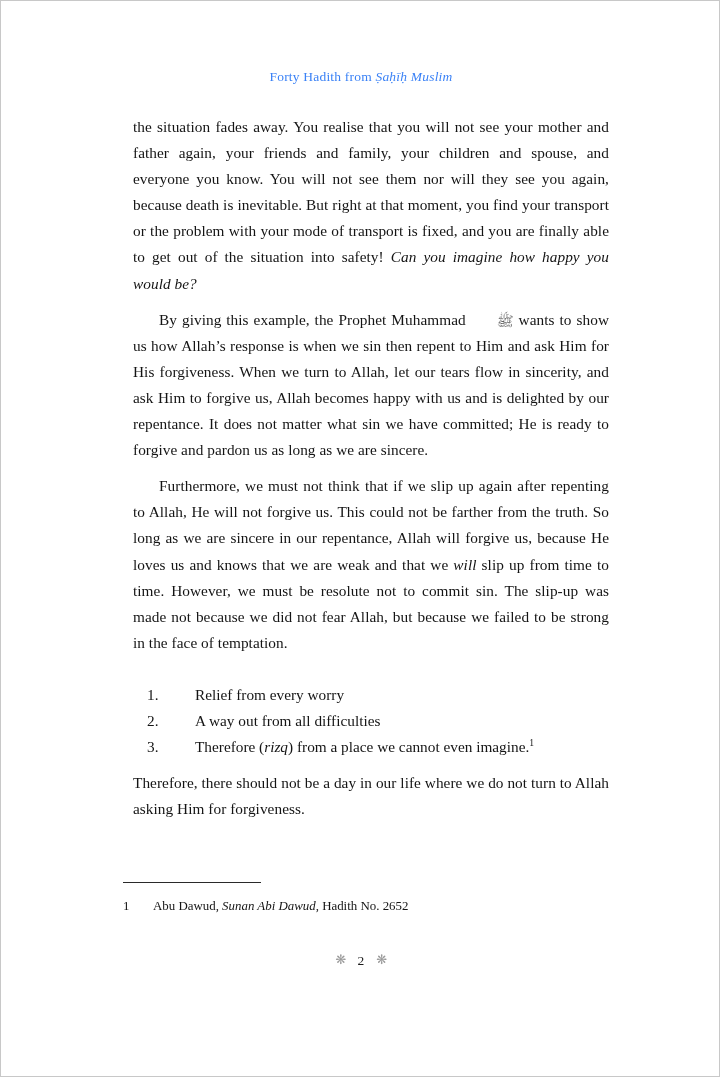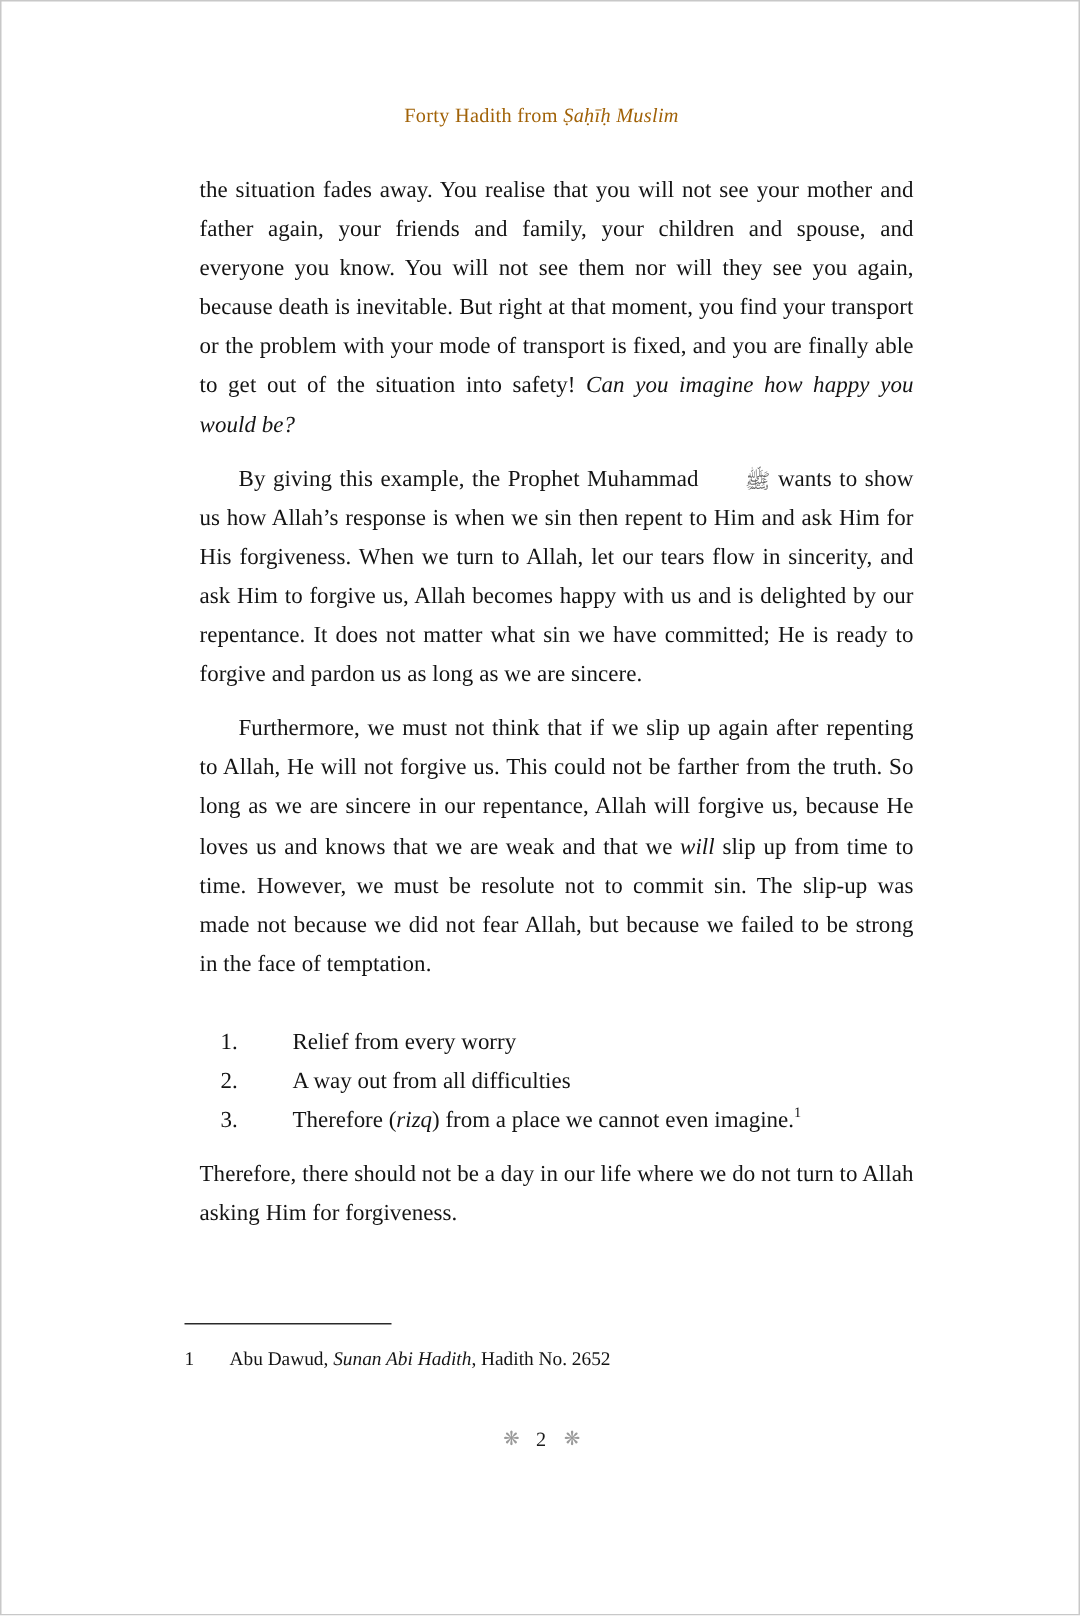--- a/index.html
+++ b/index.html
@@ -22,21 +22,21 @@
   }
 
   
   .running-head {
     position: absolute;
     top: 68px;
     left: 0;
     width: 720px;
     text-align: center;
     font-size: 13.5px;
-    color: #a16207;
+    color: #3b82f6;
     letter-spacing: 0.2px;
   }
   .running-head .book-title {
     font-style: italic;
   }
 
   
   .text-block {
     position: absolute;
     left: 122px;
@@ -173,21 +173,21 @@
         <li><span class="num">3.</span><span><span>Therefore (</span><em>rizq</em><span>) from a place we cannot even imagine.</span><sup class="fn-ref">1</sup></span></li>
       </ol>
 
     <p class="body-par noindent closing-par"><span>Therefore, there should not be a day in our life where we do not turn to Allah asking Him for forgiveness.</span></p>
   </div>
 
   <div class="footnote-area">
     <div class="footnote-rule"></div>
     <div class="footnote-item">
       <span class="fn-num">1</span>
-      <span class="fn-text"><span>Abu Dawud, </span><em>Sunan Abi Hadith</em><span>, Hadith No. 2652</span></span>
+      <span class="fn-text"><span>Abu Dawud, </span><em>Sunan Abi Dawud</em><span>, Hadith No. 2652</span></span>
     </div>
   </div>
 
   <div class="folio">
     <span class="orn left">❋</span><span class="pageno">2</span><span class="orn right">❋</span>
   </div>
 
 </div>
 
 </body></html>

